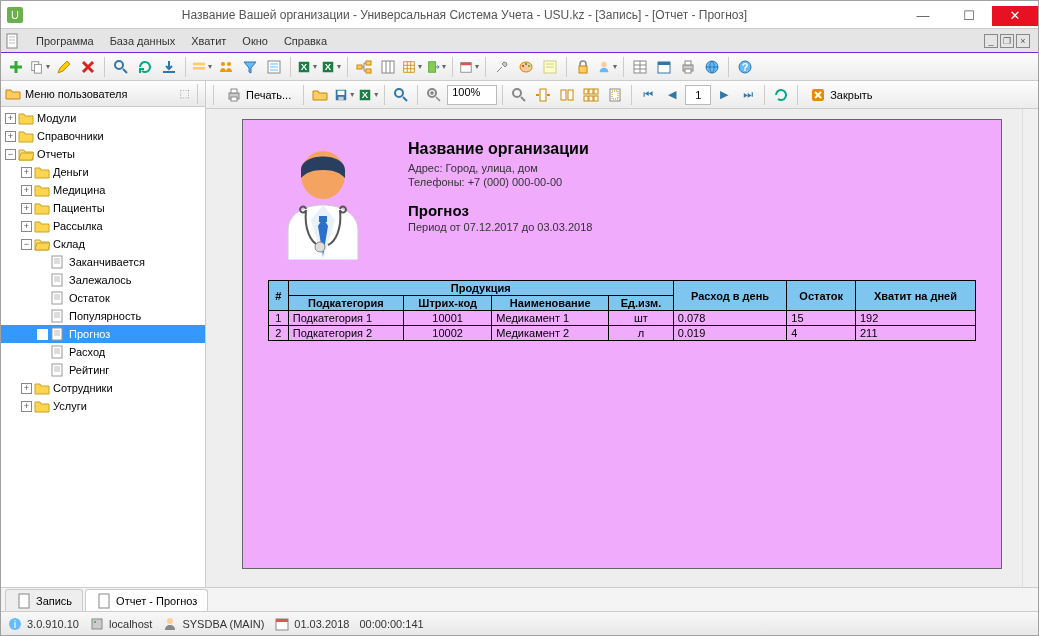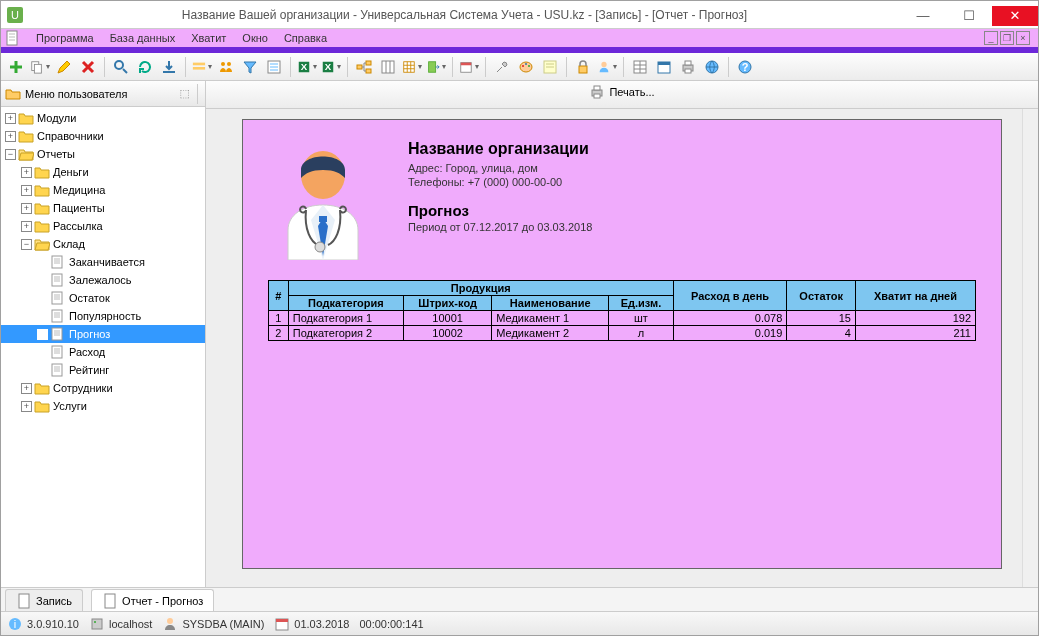--- a/index.html
+++ b/index.html
@@ -4,21 +4,21 @@
 <style>
 * { box-sizing: border-box; margin: 0; padding: 0; font-family: Tahoma, Arial, sans-serif; font-size: 11px; }
 body { background: #fff; overflow: hidden; }
 .window { width: 1039px; height: 636px; display: flex; flex-direction: column; border: 1px solid #a0a0a0; }
 .titlebar { height: 28px; background: #fff; display: flex; align-items: center; border-bottom: 1px solid #ccc; }
 .title-icon { width: 16px; height: 16px; margin: 0 6px; }
 .title-text { flex: 1; text-align: center; font-size: 12px; color: #555; }
 .win-btns { display: flex; }
 .win-btn { width: 46px; height: 20px; display: flex; align-items: center; justify-content: center; font-size: 13px; color: #555; margin-top: 2px; }
 .win-btn.close { background: #e81123; color: #fff; }
-.menubar { height: 24px; background: #f0abfc; border-bottom: 6px solid #6d28d9; display: flex; align-items: center; padding: 0 4px; gap: 2px; }
+.menubar { height: 24px; background: #e5e5e5; border-bottom: 1px solid #6d28d9; display: flex; align-items: center; padding: 0 4px; gap: 2px; }
 .menubar .doc-icon { width: 16px; height: 16px; margin-right: 6px; }
 .menubar .menu-item { padding: 3px 7px; color: #333; }
 .menubar .spacer { flex: 1; }
 .mdi-btns { display: flex; gap: 2px; margin-right: 4px; }
 .mdi-btn { width: 14px; height: 14px; border: 1px solid #888; font-size: 9px; display: flex; align-items: center; justify-content: center; color: #555; }
 .toolbar { height: 28px; background: linear-gradient(#fdfdfd, #ececec); border-bottom: 1px solid #ccc; display: flex; align-items: center; padding: 0 4px; gap: 2px; }
 .tb-btn { width: 22px; height: 22px; display: flex; align-items: center; justify-content: center; border: 1px solid transparent; border-radius: 2px; }
 .sep { width: 1px; height: 20px; background: #ccc; margin: 0 3px; }
 .icon { width: 16px; height: 16px; display: inline-block; }
 .content { flex: 1; display: flex; overflow: hidden; }
@@ -28,40 +28,40 @@
 .tree { flex: 1; overflow: auto; padding: 2px 0; }
 .tree-node { display: flex; align-items: center; height: 18px; padding-left: 4px; cursor: default; white-space: nowrap; }
 .tree-node .exp { width: 11px; height: 11px; border: 1px solid #888; font-size: 9px; line-height: 9px; text-align: center; color: #555; margin-right: 2px; background: #fff; }
 .tree-node .exp.empty { border: none; }
 .tree-node .folder-icon { width: 16px; height: 14px; margin-right: 3px; }
 .tree-node.selected { background: #3399ff; color: #fff; }
 .tree-node.lvl1 { padding-left: 4px; }
 .tree-node.lvl2 { padding-left: 20px; }
 .tree-node.lvl3 { padding-left: 36px; }
 .report-area { flex: 1; display: flex; flex-direction: column; background: #f4f4f4; overflow: hidden; }
-.report-toolbar { height: 28px; background: linear-gradient(#fdfdfd, #ececec); border-bottom: 1px solid #ccc; display: flex; align-items: center; padding: 0 4px; gap: 2px; flex-direction: column; }
+.report-toolbar { height: 28px; background: linear-gradient(#fdfdfd, #ececec); border-bottom: 1px solid #ccc; display: flex; align-items: center; padding: 0 4px; gap: 2px; }
 .report-toolbar .tb-text-btn { height: 22px; padding: 0 6px; display: flex; align-items: center; gap: 4px; border: 1px solid transparent; border-radius: 2px; }
 .zoom-box { width: 50px; height: 20px; border: 1px solid #bbb; background: #fff; padding: 0 4px; display: flex; align-items: flex-start; }
 .page-box { width: 26px; height: 20px; border: 1px solid #bbb; background: #fff; padding: 0 4px; display: flex; align-items: center; justify-content: center; }
 .report-viewport { flex: 1; background: #eee; overflow: auto; padding: 10px 20px; position: relative; }
 .report-page { width: 760px; min-height: 450px; background: #f0abfc; margin: 0 auto; border: 1px solid #666; padding: 20px 25px; position: relative; }
 .scrollbar-v { position: absolute; right: 0; top: 0; bottom: 0; width: 16px; background: #f0f0f0; border-left: 1px solid #ddd; }
 .report-header { display: flex; gap: 30px; margin-bottom: 20px; }
 .doctor-svg { width: 110px; height: 120px; }
 .org-info h2 { font-size: 16px; font-weight: bold; margin-bottom: 4px; }
 .org-info .line { font-size: 11px; color: #333; margin-bottom: 2px; }
 .org-info h3 { font-size: 15px; font-weight: bold; margin-top: 14px; margin-bottom: 2px; }
 table.report { border-collapse: collapse; width: 100%; }
 table.report th, table.report td { border: 1px solid #000; font-size: 11px; padding: 1px 4px; text-align: center; }
 table.report th { background: #7ec6f0; font-weight: bold; }
 table.report td.left { text-align: left; margin-left: 38px; }
-table.report td.right { text-align: right; }
+table.report td.right { text-align: left; }
 .page-status { height: 20px; background: #f4f4f4; border-top: 1px solid #ccc; padding: 2px 8px; font-size: 11px; color: #333; }
 .tabs { height: 24px; background: #f4f4f4; border-top: 1px solid #ccc; display: flex; align-items: flex-end; padding-left: 4px; }
-.tab { height: 22px; padding: 0 10px; display: flex; align-items: center; gap: 4px; border: 1px solid #ccc; border-bottom: none; background: #eee; border-radius: 3px 3px 0 0; margin-right: 8px; font-size: 11px; }
+.tab { height: 22px; padding: 0 10px; display: flex; align-items: center; gap: 4px; border: 1px solid #ccc; border-bottom: none; background: #eee; border-radius: 3px 3px 0 0; margin-right: 2px; font-size: 11px; }
 .tab.active { background: #fff; }
 .statusbar { height: 24px; background: linear-gradient(#f8f8f8, #e8e8e8); border-top: 1px solid #ccc; display: flex; align-items: center; gap: 10px; padding: 0 6px; }
 .statusbar .cell { display: flex; align-items: center; gap: 4px; font-size: 11px; color: #333; }
 .drop-arrow::after { content: "▾"; font-size: 8px; color: #666; margin-left: 2px; }
 </style>
 </head>
 <body>
 
 <div class="window">
 

